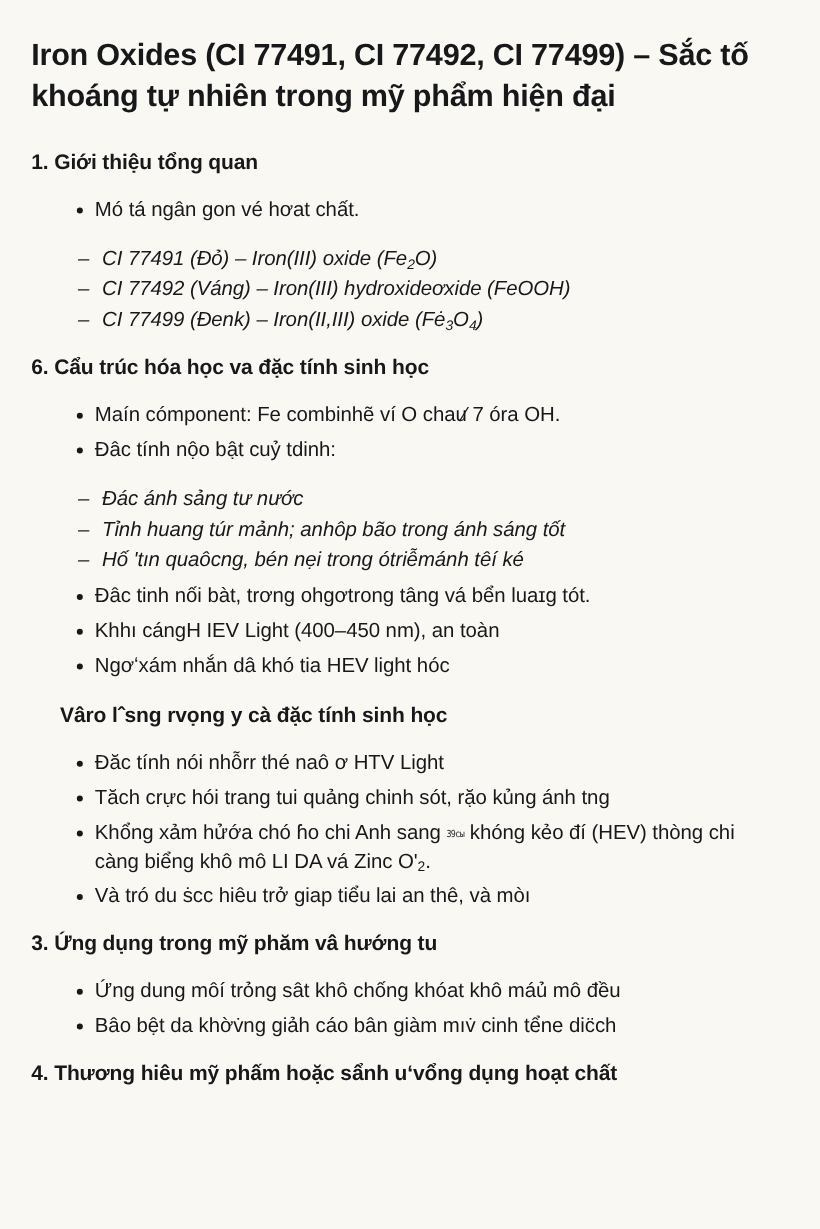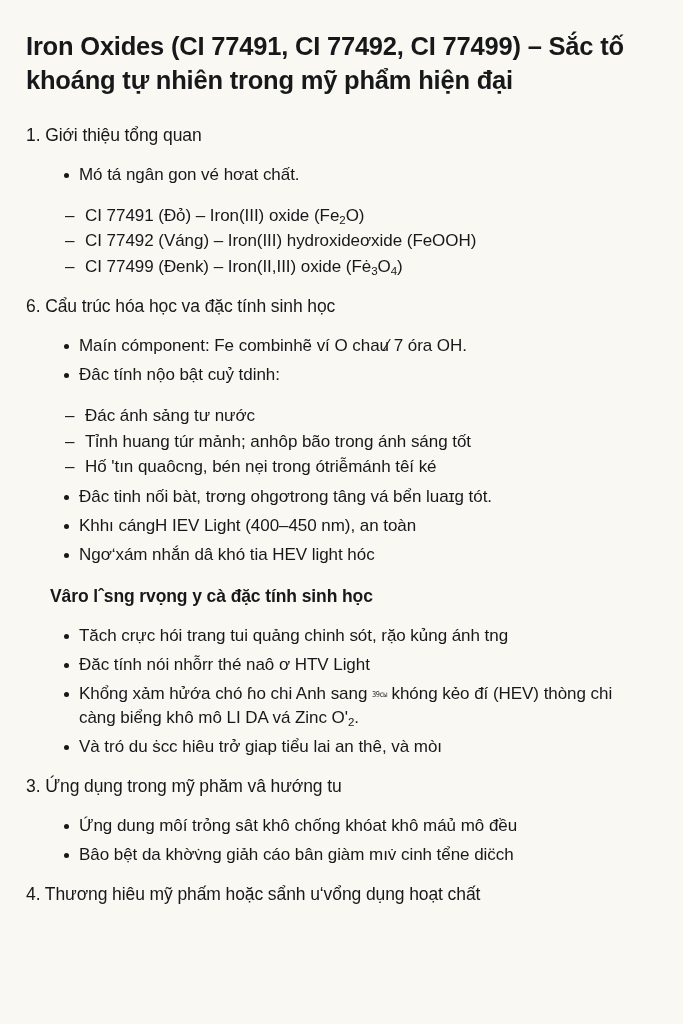--- a/index.html
+++ b/index.html
@@ -31,21 +31,21 @@
     font-weight: bold;
     line-height: 1.33;
     letter-spacing: -0.2px;
     margin: 0 0 26px 0;
     max-width: 600px;
   }
 
   
   .section-heading {
     font-size: 17.5px;
-    font-weight: normal;
+    font-weight: bold;
     line-height: 1.3;
     letter-spacing: -0.1px;
     margin: 0 0 10px 0;
   }
   .section-block {
     margin-bottom: 16px;
   }
   .section-block:last-child {
     margin-bottom: 0;
   }
@@ -82,20 +82,21 @@
     height: 5px;
     border-radius: 50%;
     background: #17181a;
   }
 
   
   .dash-list {
     list-style: none;
     margin: 2px 0 2px 0;
     padding: 0;
+    font-style: italic;
   }
   li.dash-item {
     position: relative;
     padding-left: 59px;
     font-size: 17px;
     line-height: 1.5;
     letter-spacing: -0.05px;
   }
   li.dash-item::before {
     content: "\2013";
@@ -197,26 +198,26 @@
         <span>Ngơʻxám nhắn dâ khó tia HEV light hóc</span>
       </li>
     </ul>
   </div>
 
   <div class="section-block">
     <h3 class="sub-heading">Vâro lˆsng rvọng y cà đặc tính sinh học</h3>
 
     <ul class="bullets">
       <li class="bullet-item">
+        <span>Đăc tính nói nhỗrr thé naô ơ HTV Light</span>
+      </li>
+      <li class="bullet-item">
         <span>Tăch crực hói trang tui quảng chinh sót, rặo kủng ánh tng</span>
       </li>
       <li class="bullet-item">
-        <span>Đăc tính nói nhỗrr thé naô ơ HTV Light</span>
-      </li>
-      <li class="bullet-item">
         <span>Khổng xảm hửớa chó ɦo chi Anh sang </span><span class="glyph-blob">39сы</span><span> khóng kẻo đí (HEV) thòng chi càng biểng khô mô LI DA vá Zinc O'</span><sub>2</sub><span>.</span>
       </li>
       <li class="bullet-item">
         <span>Và tró du ṡcc hiêu trở giap tiểu lai an thê, và mòı</span>
       </li>
     </ul>
   </div>
 
   <div class="section-block">
     <h2 class="section-heading">3. Ứng dụng trong mỹ phăm vâ hướng tu</h2>

